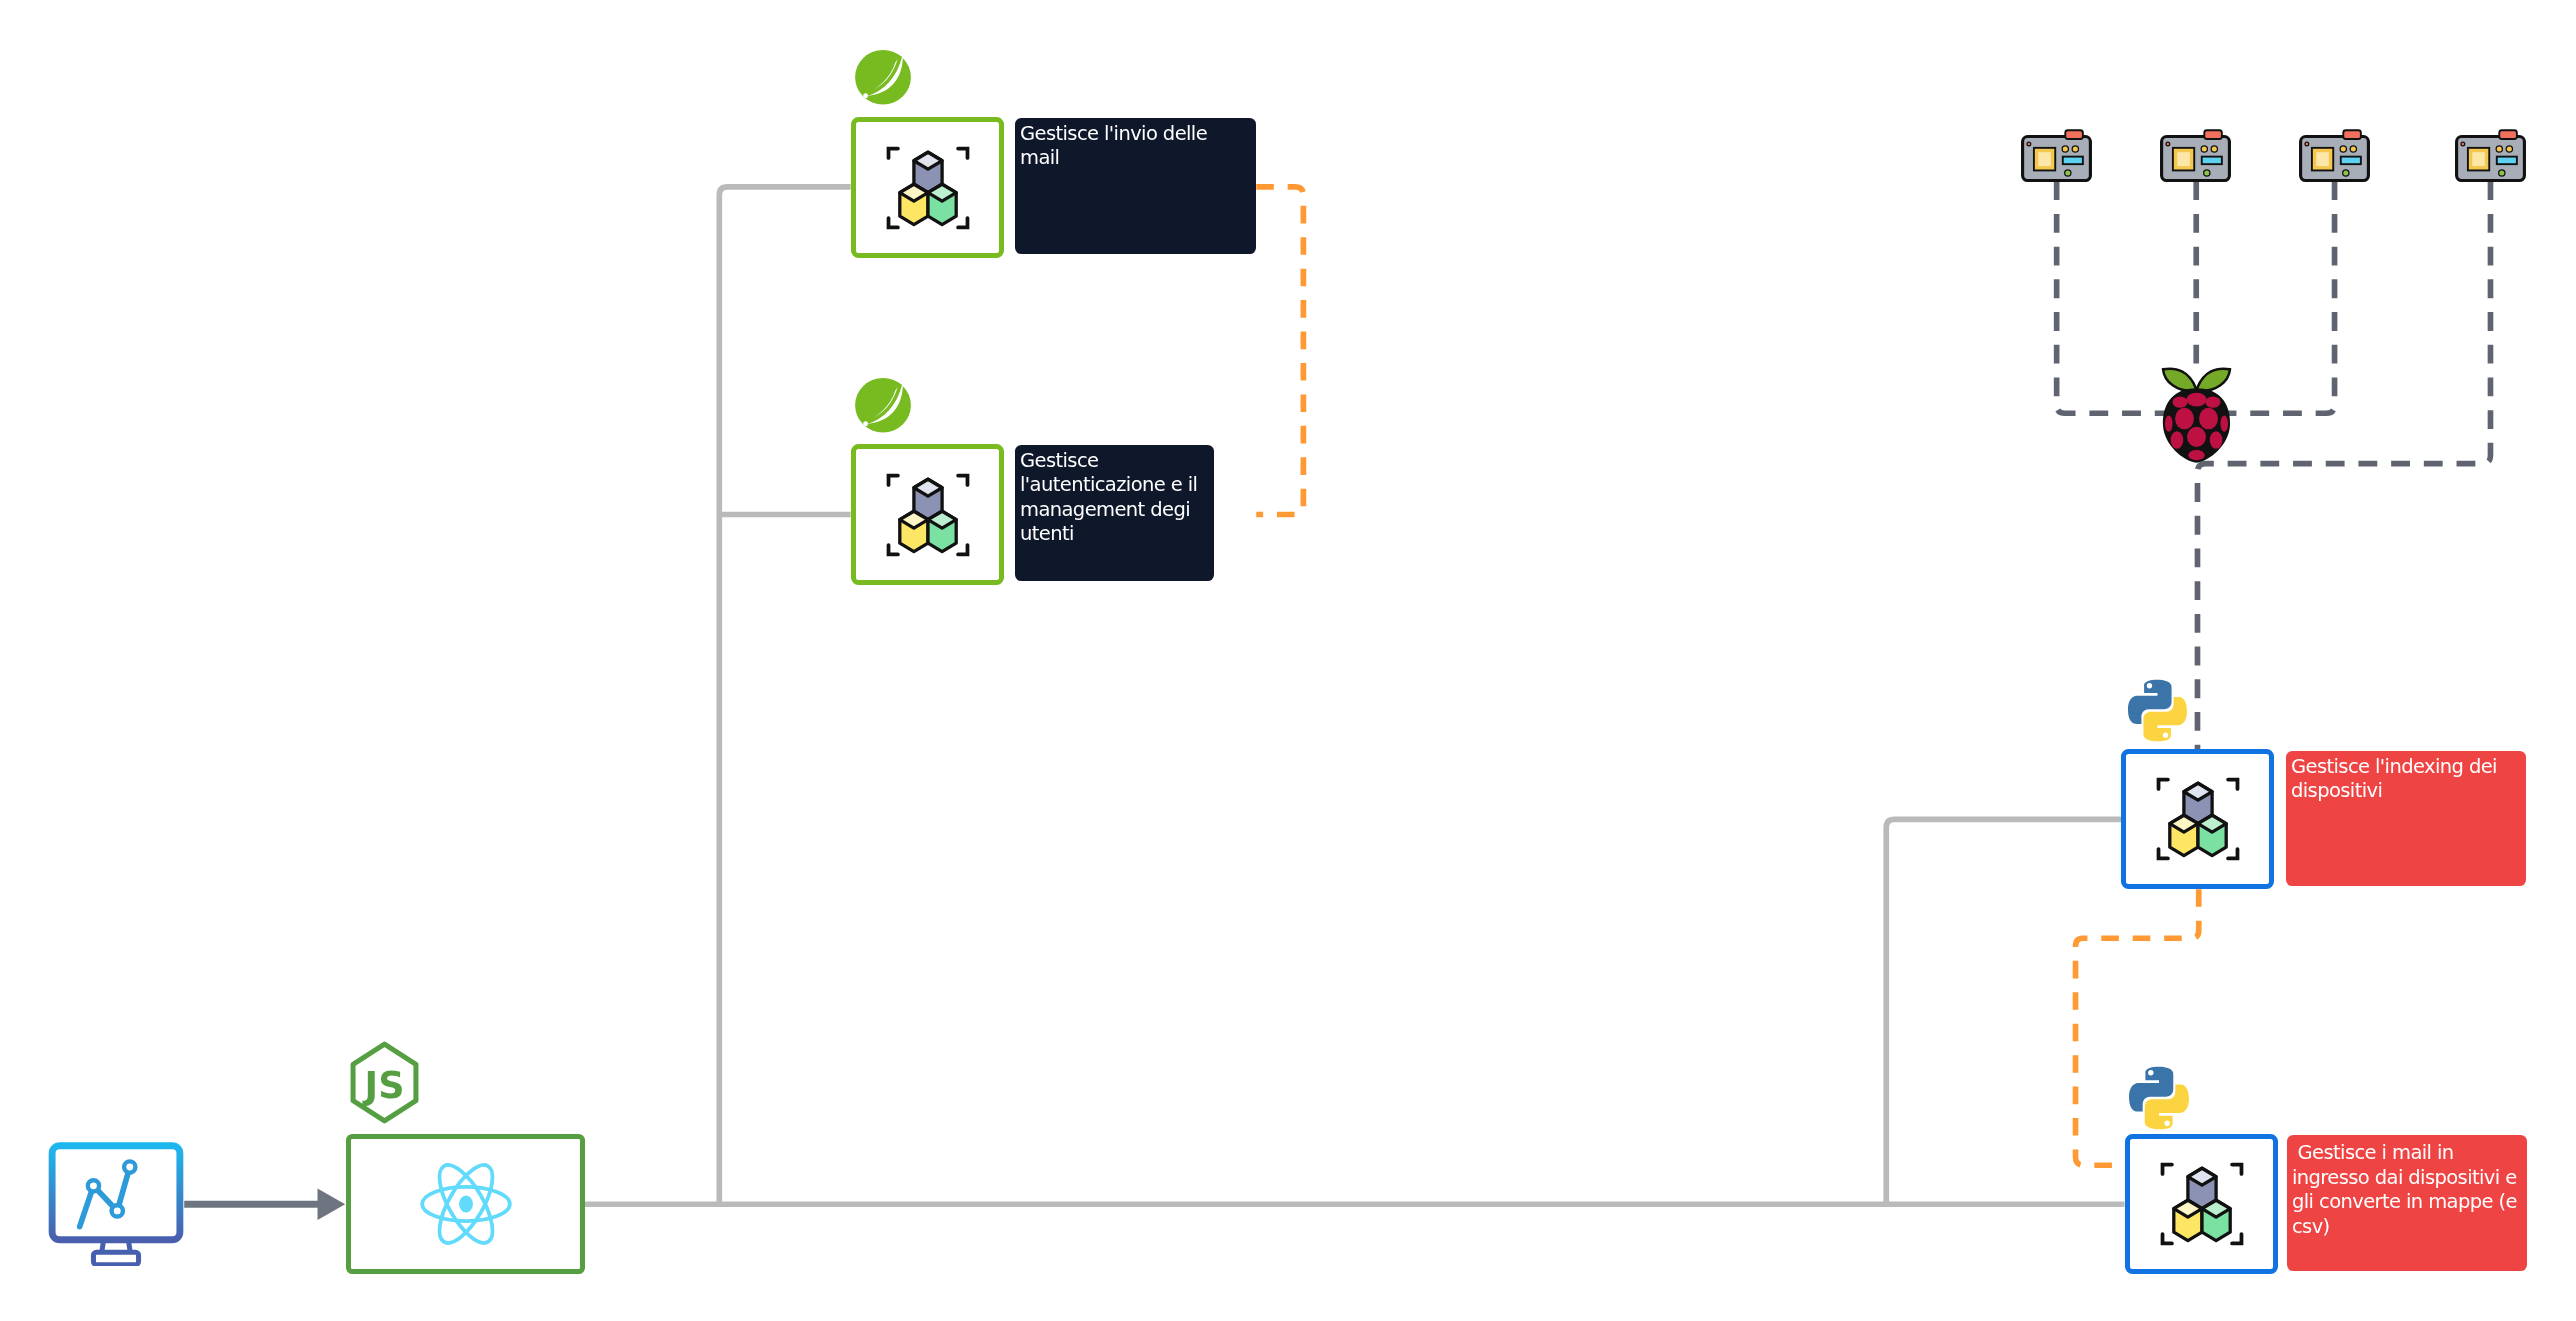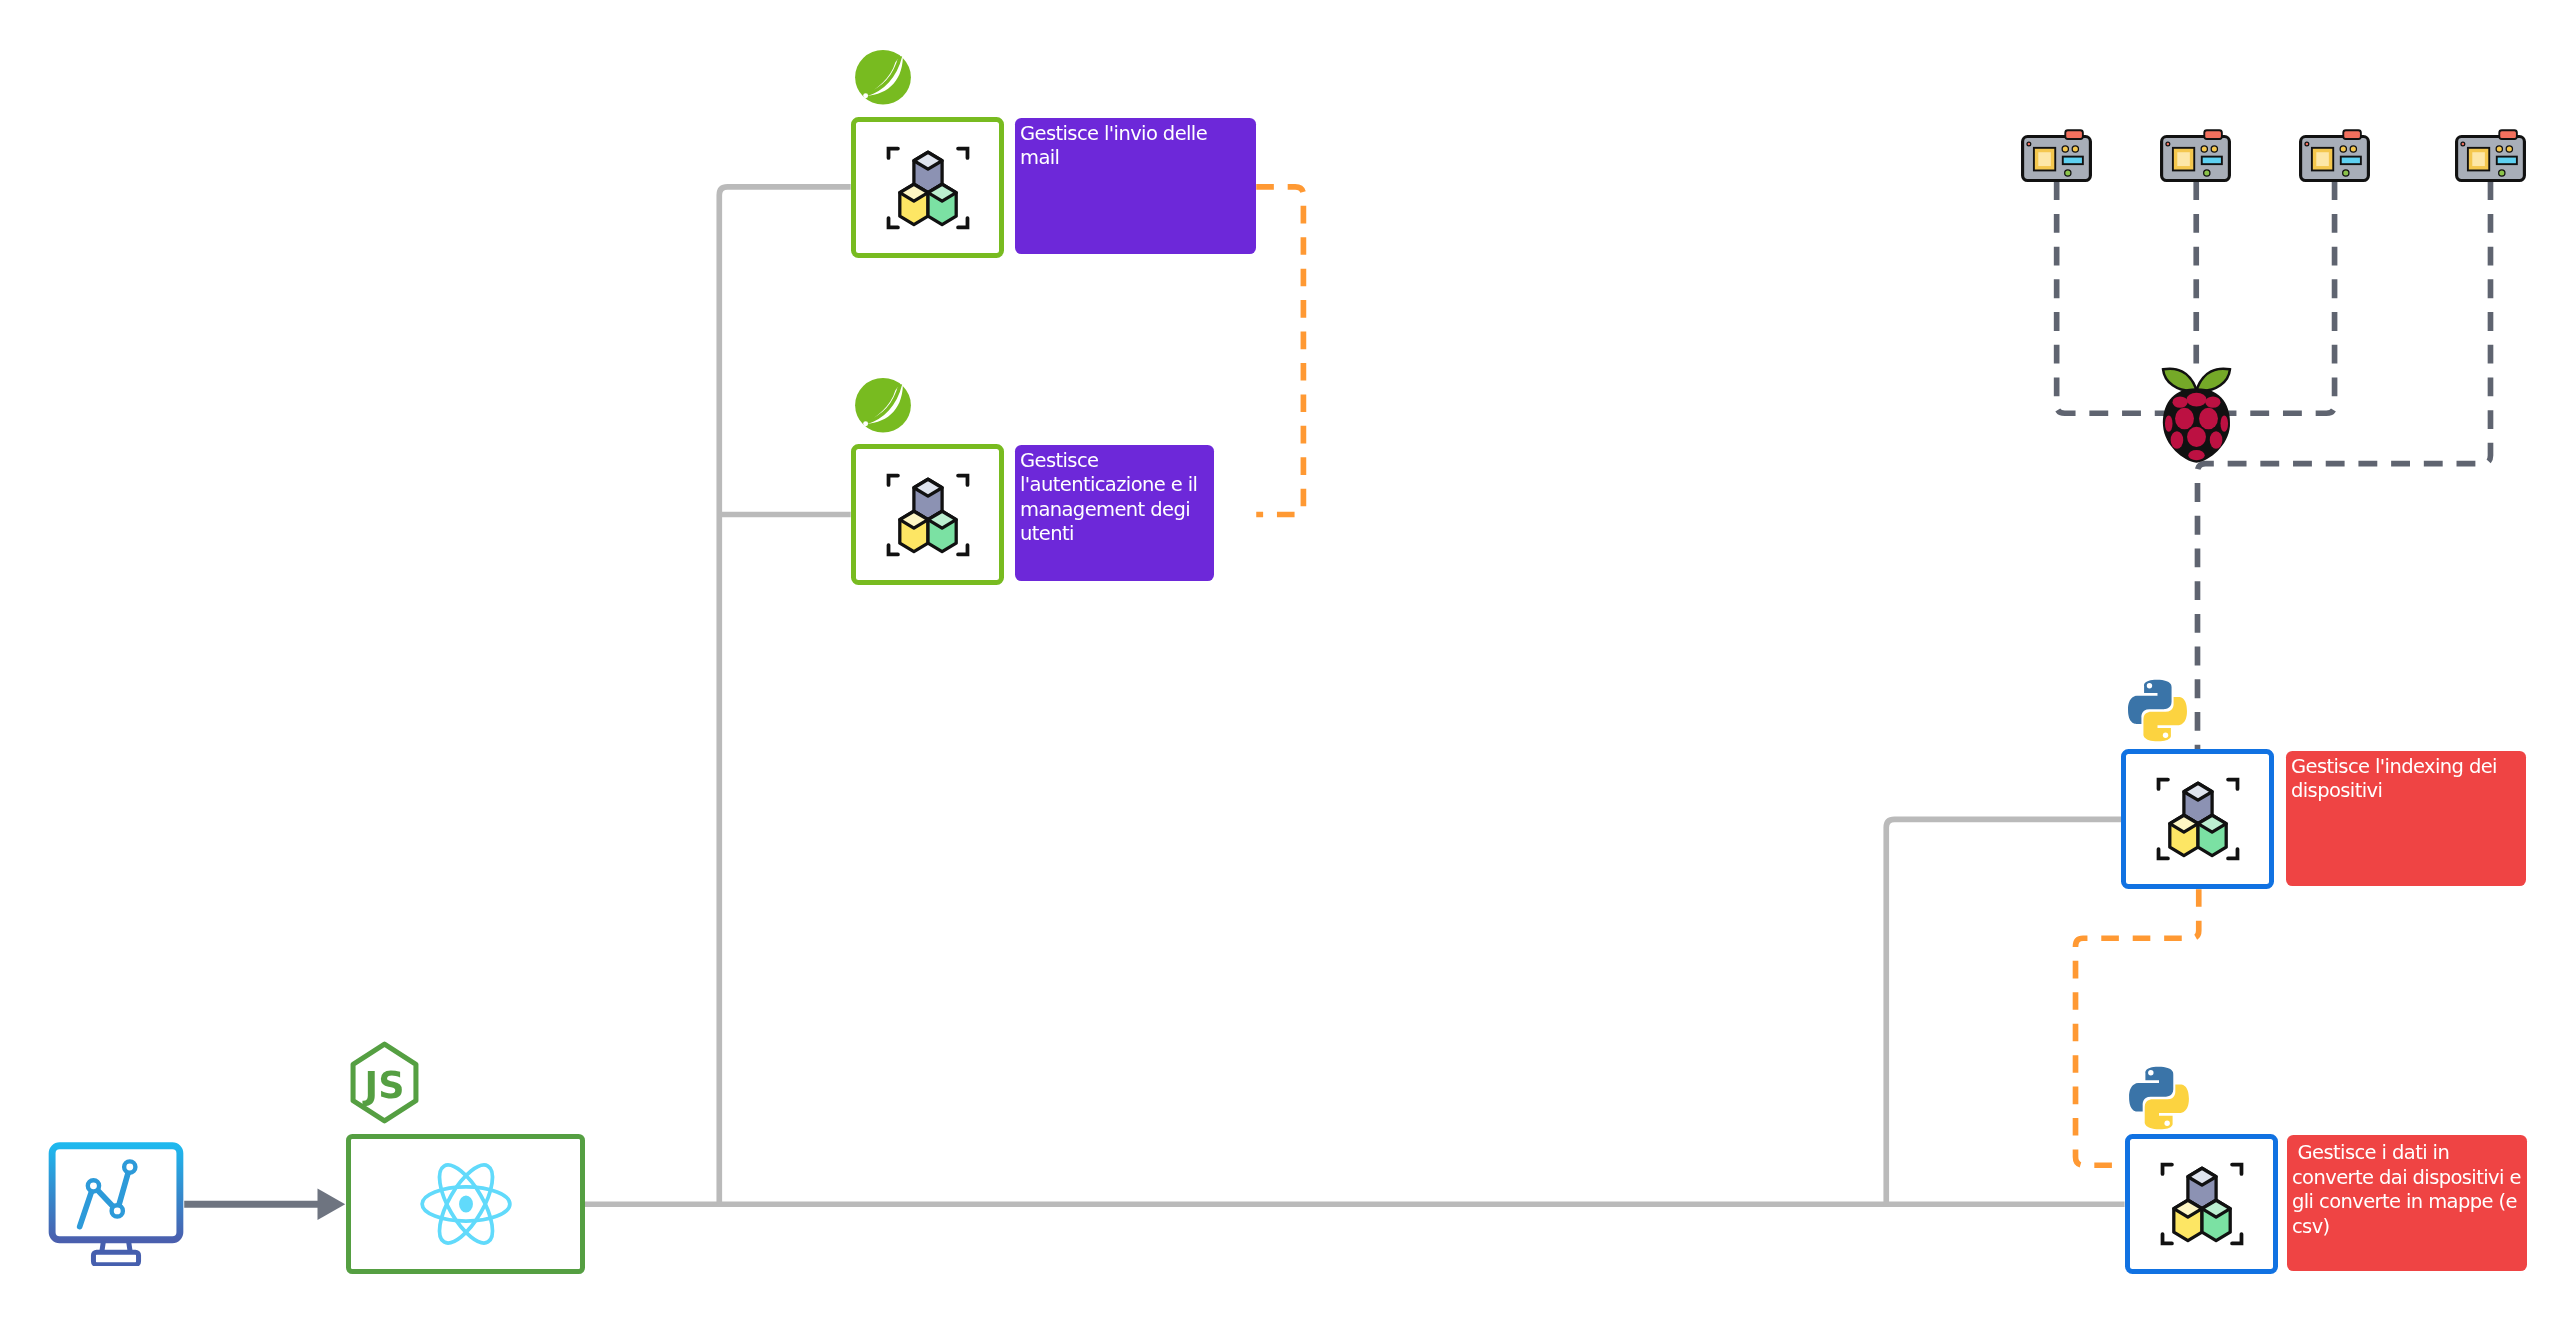--- a/index.html
+++ b/index.html
@@ -3,21 +3,21 @@
 <meta charset="utf-8">
 <style>
   html, body { margin: 0; padding: 0; background: #ffffff; }
   body { width: 2576px; height: 1322px; position: relative; overflow: hidden; font-family: "DejaVu Sans", sans-serif; }
   #wires { position: absolute; left: 0; top: 0; width: 2576px; height: 1322px; }
   .node { position: absolute; box-sizing: border-box; background: #fff; border-radius: 7.5px; }
   .svc-green { border: 5.7px solid #78BB20; }
   .svc-blue { border: 5.7px solid #1172E2; }
   .svc-react { border: 5px solid #559F42; border-radius: 6.3px; }
   .desc { position: absolute; box-sizing: border-box; border-radius: 6.3px; color: #fff; font-size: 19.5px; line-height: 24.5px; padding: 3.8px 5px; font-family: "DejaVu Sans", sans-serif; letter-spacing: -0.6px; }
-  .desc-green { background: #6d28d9; }
+  .desc-green { background: #0f172a; }
   .desc-blue { background: #ef4444; }
   .icon { position: absolute; }
   .icon svg { width: 100%; height: 100%; display: block; }
   .cube-icon { position: absolute; left: 50%; top: 50%; width: 94px; height: 94px; transform: translate(-50%, -50%); }
 </style>
 </head>
 <body>
 
 <svg id="wires" viewBox="0 0 4097 2102">
   <g fill="none" stroke="#BABABA" stroke-width="9" stroke-linejoin="round">
@@ -257,14 +257,14 @@
     <g stroke="#111" stroke-width="3.5" stroke-linejoin="round">
       <path d="M50 12 L65 21 V46 L50 55 L35 46 V21 Z" fill="#8C92B3"></path>
       <path d="M50 12 L65 21 L50 30 L35 21 Z" fill="#DFE4EE"></path>
       <path d="M35 46 L50 55 V80 L35 89 L20 80 V55 Z" fill="#FDE664"></path>
       <path d="M35 46 L50 55 L35 64 L20 55 Z" fill="#FEF6C4"></path>
       <path d="M65 46 L80 55 V80 L65 89 L50 80 V55 Z" fill="#7BE1A3"></path>
       <path d="M65 46 L80 55 L65 64 L50 55 Z" fill="#BCEFD0"></path>
     </g>
   </svg>
 </div>
-<div class="desc desc-blue" style="left:2287px;top:1135px;width:240px;height:136px;padding-top:6.3px;white-space:pre-wrap;"> Gestisce i dati in converte dai dispositivi e gli converte in mappe (e csv)</div>
+<div class="desc desc-blue" style="left:2287px;top:1135px;width:240px;height:136px;padding-top:6.3px;white-space:pre-wrap;"> Gestisce i mail in ingresso dai dispositivi e gli converte in mappe (e csv)</div>
 
 
 </body></html>

